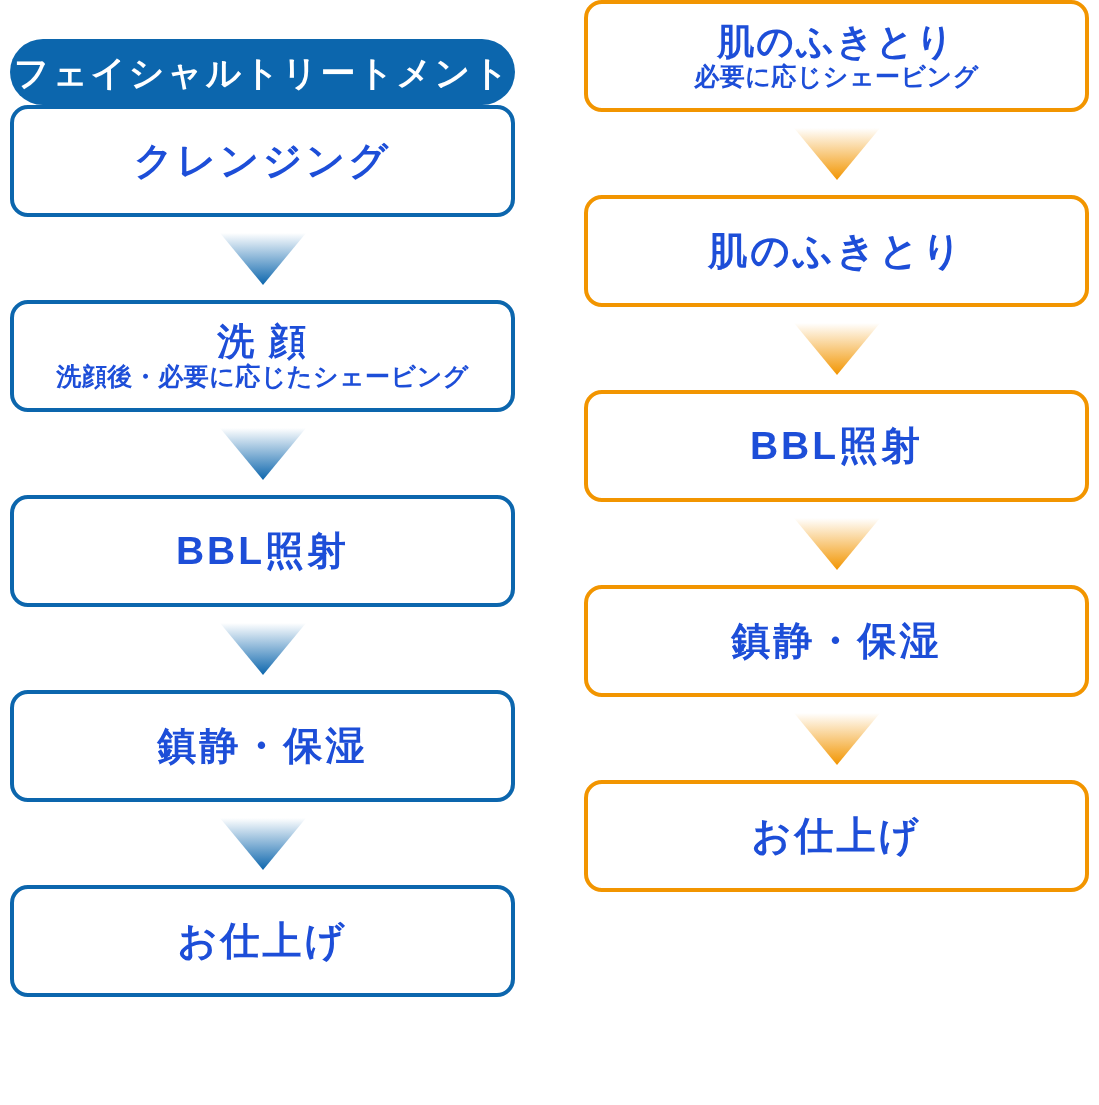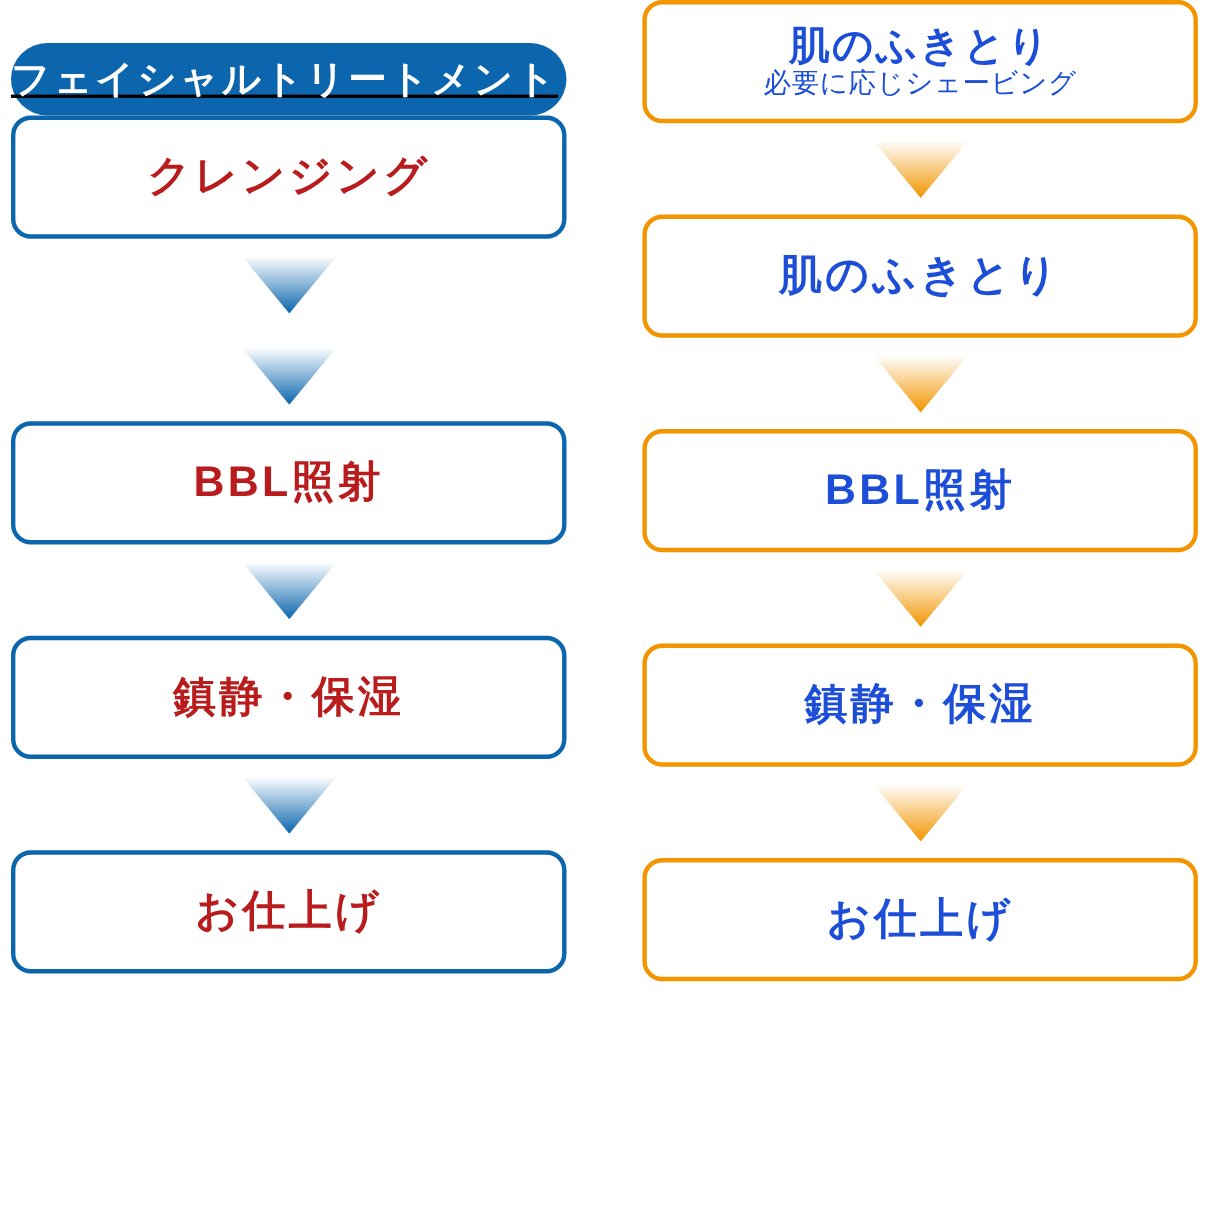--- a/index.html
+++ b/index.html
@@ -27,23 +27,23 @@
   }
   .column.left  { left: 10px;  }
   .column.right { left: 584px; }
 
   
   .col-header {
     height: 66px;
     border-radius: 33px;
     display: flex;
     align-items: center;
+    justify-content: center;
     margin-top: 39px;
     box-sizing: border-box;
-    text-decoration: underline;
   }
   .col-header-label {
     font-size: 35px;
     font-weight: bold;
     color: #ffffff;
     letter-spacing: 2.5px;
     line-height: 1;
     white-space: nowrap;
   }
   .left  .col-header { background: #0c66ad; }
@@ -67,27 +67,27 @@
 
   .step-title {
     font-size: 39px;
     font-weight: bold;
     line-height: 1.12;
     letter-spacing: 3px;
     white-space: nowrap;
   }
   .step-sub {
     font-size: 25px;
-    font-weight: normal;
+    font-weight: bold;
     line-height: 1.15;
     letter-spacing: 0.5px;
     margin-top: 0;
     white-space: nowrap;
   }
-  .left  .step-title, .left  .step-sub { color: #b91c1c; }
+  .left  .step-title, .left  .step-sub { color: #1d4ed8; }
   .right .step-title, .right .step-sub { color: #1d4ed8; }
 
   
   .step-box.has-sub .step-title { font-size: 37px; letter-spacing: 2px; }
 
   
   .arrow-slot {
     height: 83px;
     display: flex;
     align-items: center;
@@ -121,20 +121,24 @@
             <linearGradient id="gradBlue1" x1="0" y1="0" x2="0" y2="1">
               <stop offset="0%" stop-color="#ffffff"></stop>
               <stop offset="100%" stop-color="#0c66ad"></stop>
             </linearGradient>
           </defs>
           <polygon points="0,0 86,0 43,52" fill="url(#gradBlue1)"></polygon>
         </svg>
       </span>
     </div>
 
+    <div class="step-box has-sub">
+      <span class="step-title">洗 顔</span>
+      <span class="step-sub">洗顔後・必要に応じたシェービング</span>
+    </div>
 
     <div class="arrow-slot">
       <span class="arrow">
         <svg width="86" height="52" viewBox="0 0 86 52" xmlns="http://www.w3.org/2000/svg">
           <defs>
             <linearGradient id="gradBlue2" x1="0" y1="0" x2="0" y2="1">
               <stop offset="0%" stop-color="#ffffff"></stop>
               <stop offset="100%" stop-color="#0c66ad"></stop>
             </linearGradient>
           </defs>

